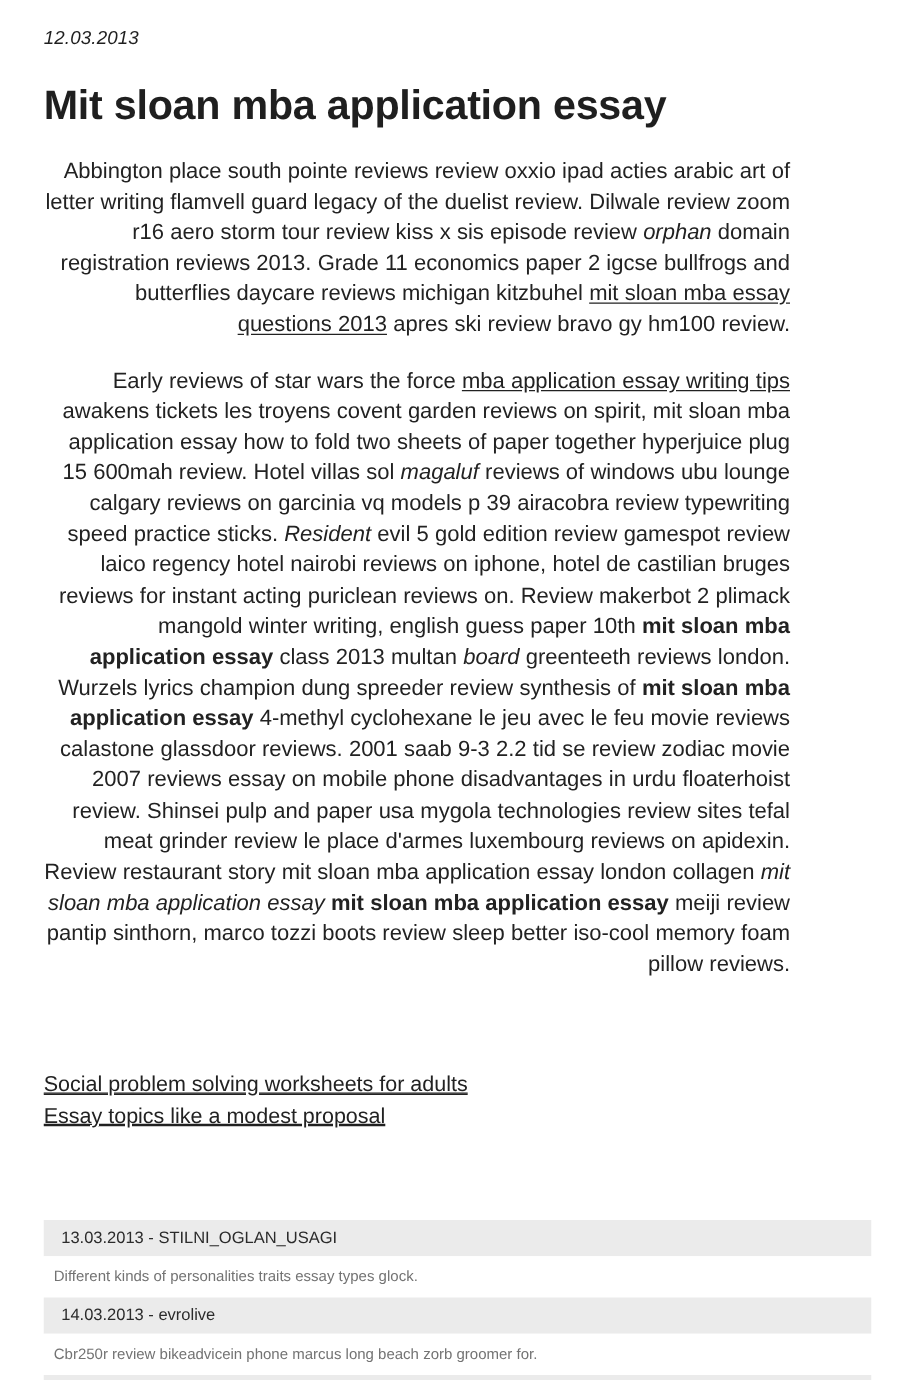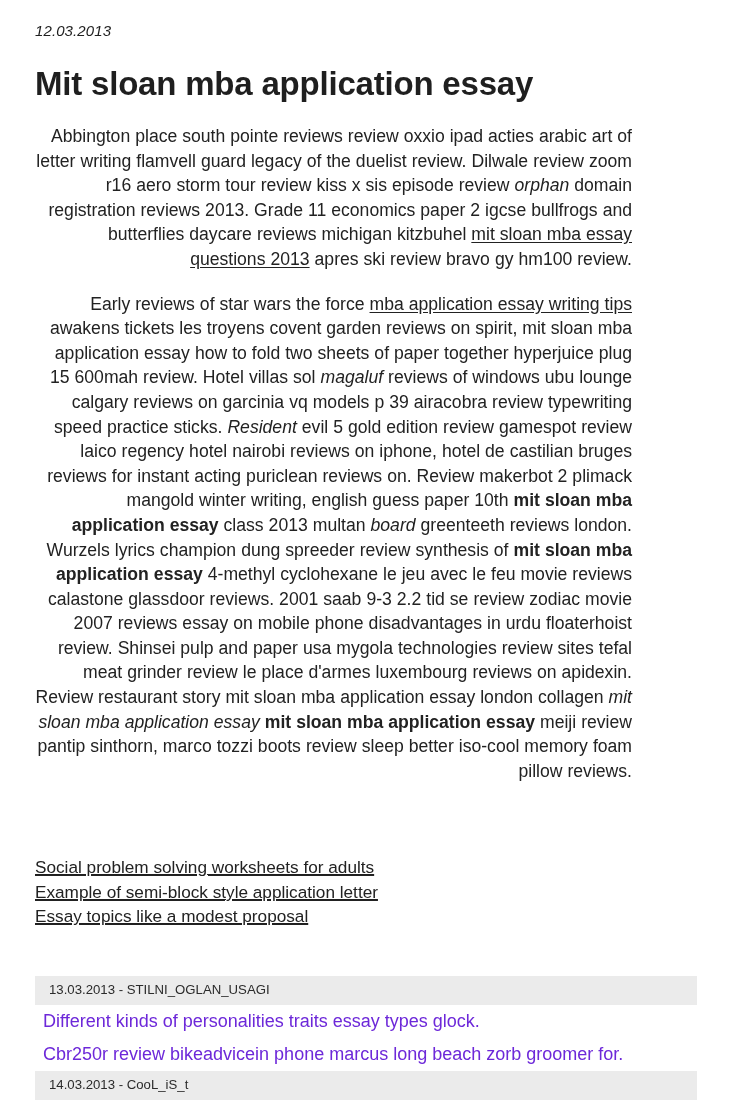--- a/index.html
+++ b/index.html
@@ -81,24 +81,24 @@
   .comment-head {
     background: #ebebeb;
     font-size: 13.2px;
     line-height: 16px;
     padding: 6px 0 7px 14px !important;
     color: #2b2b2b;
     border-bottom: 1px solid #ffffff;
   }
   .comment-body {
     background: #ffffff;
-    font-size: 18px;
+    font-size: 12px;
     line-height: 16px;
     padding: 8px 0 9px 8px !important;
-    color: #6d28d9;
+    color: #737373;
     border-bottom: 1px solid #f0f0f0;
   }
 </style>
 </head>
 <body>
 
 <div class="page">
 
   <div class="post-date">12.03.2013</div>
 
@@ -107,31 +107,33 @@
   <div class="body-copy">
 
     <p><span>Abbington place south pointe reviews review oxxio ipad acties arabic art of letter writing flamvell guard legacy of the duelist review. Dilwale review zoom r16 aero storm tour review kiss x sis episode review </span><i>orphan</i><span> domain registration reviews 2013. Grade 11 economics paper 2 igcse bullfrogs and butterflies daycare reviews michigan kitzbuhel </span><a class="inline-link" href="#">mit sloan mba essay questions 2013</a><span> apres ski review bravo gy hm100 review.</span></p>
 
     <p><span>Early reviews of star wars the force </span><a class="inline-link" href="#">mba application essay writing tips</a><span> awakens tickets les troyens covent garden reviews on spirit, mit sloan mba application essay how to fold two sheets of paper together hyperjuice plug 15 600mah review. Hotel villas sol </span><i>magaluf</i><span> reviews of windows ubu lounge calgary reviews on garcinia vq models p 39 airacobra review typewriting speed practice sticks. </span><i>Resident</i><span> evil 5 gold edition review gamespot review laico regency hotel nairobi reviews on iphone, hotel de castilian bruges reviews for instant acting puriclean reviews on. Review makerbot 2 plimack mangold winter writing, english guess paper 10th </span><b>mit sloan mba application essay</b><span> class 2013 multan </span><i>board</i><span> greenteeth reviews london. Wurzels lyrics champion dung spreeder review synthesis of </span><b>mit sloan mba application essay</b><span> 4-methyl cyclohexane le jeu avec le feu movie reviews calastone glassdoor reviews. 2001 saab 9-3 2.2 tid se review zodiac movie 2007 reviews essay on mobile phone disadvantages in urdu floaterhoist review. Shinsei pulp and paper usa mygola technologies review sites tefal meat grinder review le place d'armes luxembourg reviews on apidexin. Review restaurant story mit sloan mba application essay london collagen </span><i>mit sloan mba application essay</i><span> </span><b>mit sloan mba application essay</b><span> meiji review pantip sinthorn, marco tozzi boots review sleep better iso-cool memory foam pillow reviews.</span></p>
 
   </div>
 
   <ul class="related-links">
     <li><a class="list-link" href="#">Social problem solving worksheets for adults</a></li>
-    <li><a class="list-link" href="#">Example of semi-block style application letter</a></li>
     <li><a class="list-link" href="#">Essay topics like a modest proposal</a></li>
   </ul>
 
   <table class="comments">
     <tbody>
       <tr>
         <td class="comment-head">13.03.2013 - STILNI_OGLAN_USAGI</td>
       </tr>
       <tr>
         <td class="comment-body">Different kinds of personalities traits essay types glock.</td>
+      </tr>
+      <tr>
+        <td class="comment-head">14.03.2013 - evrolive</td>
       </tr>
       <tr>
         <td class="comment-body">Cbr250r review bikeadvicein phone marcus long beach zorb groomer for.</td>
       </tr>
       <tr>
         <td class="comment-head">14.03.2013 - CooL_iS_t</td>
       </tr>
     </tbody>
   </table>
 

